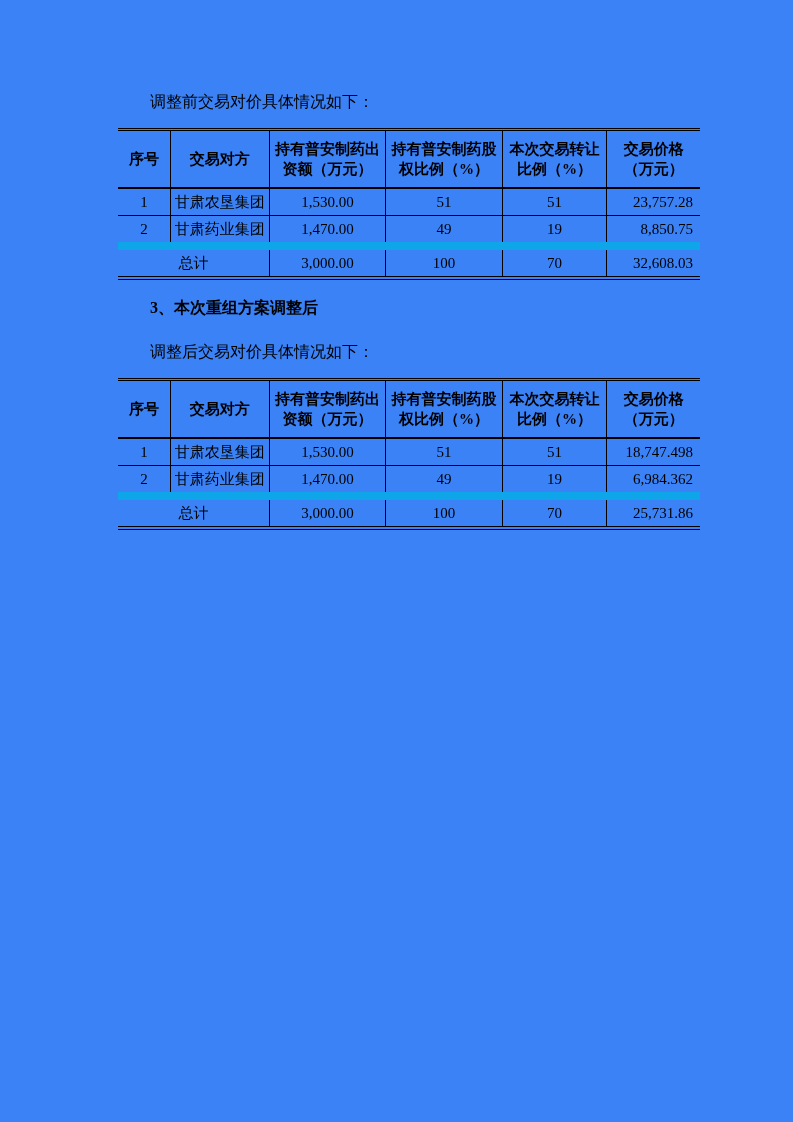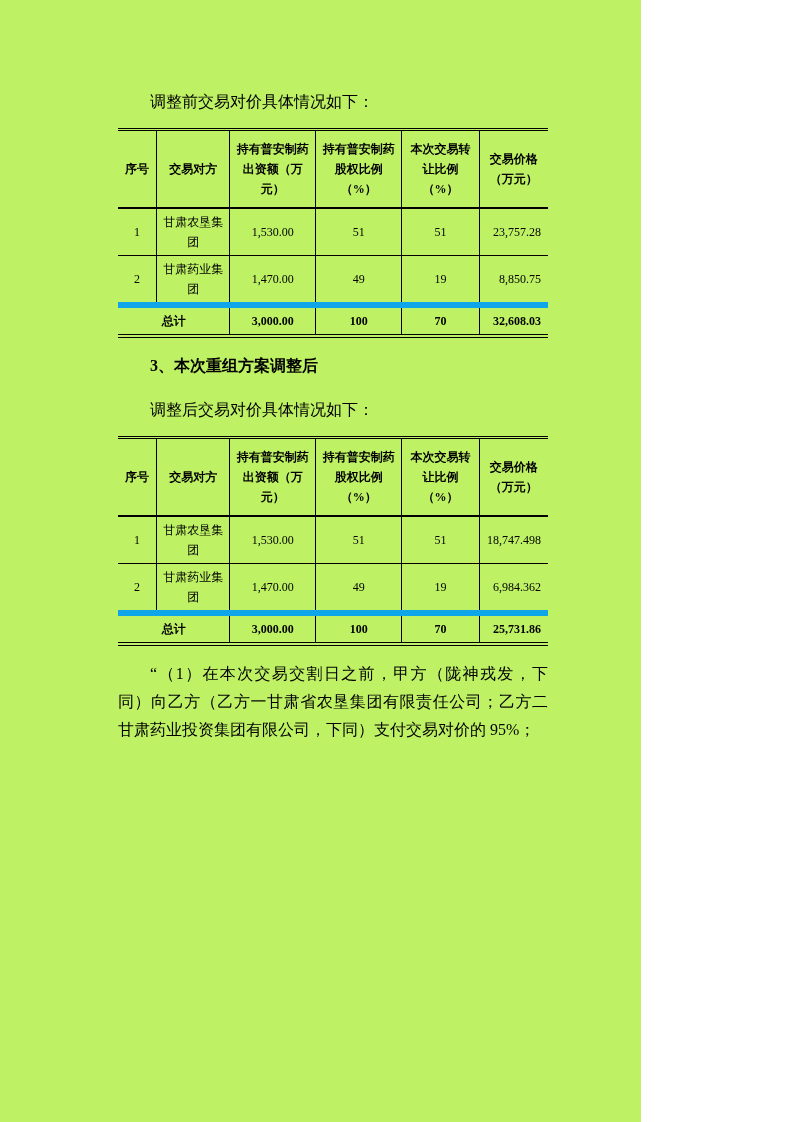--- a/index.html
+++ b/index.html
@@ -4,22 +4,22 @@
 <style>
   * { margin: 0; padding: 0; box-sizing: border-box; }
   html, body { background: #ffffff; }
   body {
     width: 793px; height: 1122px;
     overflow: hidden;
     font-family: "Liberation Serif", "DejaVu Serif", serif;
     color: #000000;
   }
   .page {
-    width: 641px; height: 1122px;
-    background: #bef264;
+    width: 793px; height: 1122px;
+    background: #3b82f6;
     padding: 88px 93px 0 118px;
   }
   .para {
     font-size: 16px;
     line-height: 28px;
     text-align: justify;
     text-indent: 2em;
     margin-bottom: 16px;
   }
   .intro { margin-bottom: 12px; }
@@ -29,41 +29,41 @@
     font-weight: bold;
     text-indent: 2em;
     margin: 0 0 16px 0;
   }
   table.deal-table {
     width: 100%;
     border-collapse: collapse;
     border-top: 3px double #000000;
     border-bottom: 4px double #000000;
     margin: 0 0 14px 0;
-    font-size: 12px;
+    font-size: 15px;
     table-layout: fixed;
   }
   table.deal-table th {
     font-weight: bold;
     text-align: center;
     vertical-align: middle;
     line-height: 20px;
     padding: 8px 3px;
     border-bottom: 2px solid #000000;
   }
   table.deal-table td {
     text-align: center;
     vertical-align: middle;
     line-height: 20px;
     padding: 3px 3px;
   }
   table.deal-table th + th,
   table.deal-table td + td { border-left: 1px solid #000000; }
   table.deal-table tr.data-row + tr.data-row td { border-top: 1px solid #000000; }
-  table.deal-table tr.total-row td { border-top: 6px solid #0ea5e9; font-weight: bold; }
+  table.deal-table tr.total-row td { border-top: 8px solid #0ea5e9; font-weight: normal; }
   table.deal-table .col-seq   { width: 9%; }
   table.deal-table .col-party { width: 17%; }
   table.deal-table .col-amt   { width: 20%; }
   table.deal-table .col-eq    { width: 20%; }
   table.deal-table .col-tr    { width: 18%; }
   table.deal-table .col-price { width: 16%; }
   table.deal-table td.num-right { text-align: right; padding-right: 7px; }
 </style>
 </head>
 <body>
@@ -166,16 +166,15 @@
         <td class="num-right">25,731.86</td>
       </tr>
     </tbody>
   </table>
 
 
 
 
 
 
-  <p class="para">“（1）在本次交易交割日之前，甲方（陇神戎发，下同）向乙方（乙方一甘肃省农垦集团有限责任公司；乙方二甘肃药业投资集团有限公司，下同）支付交易对价的 95%；</p>
 
 
 </div>
 
 </body></html>

